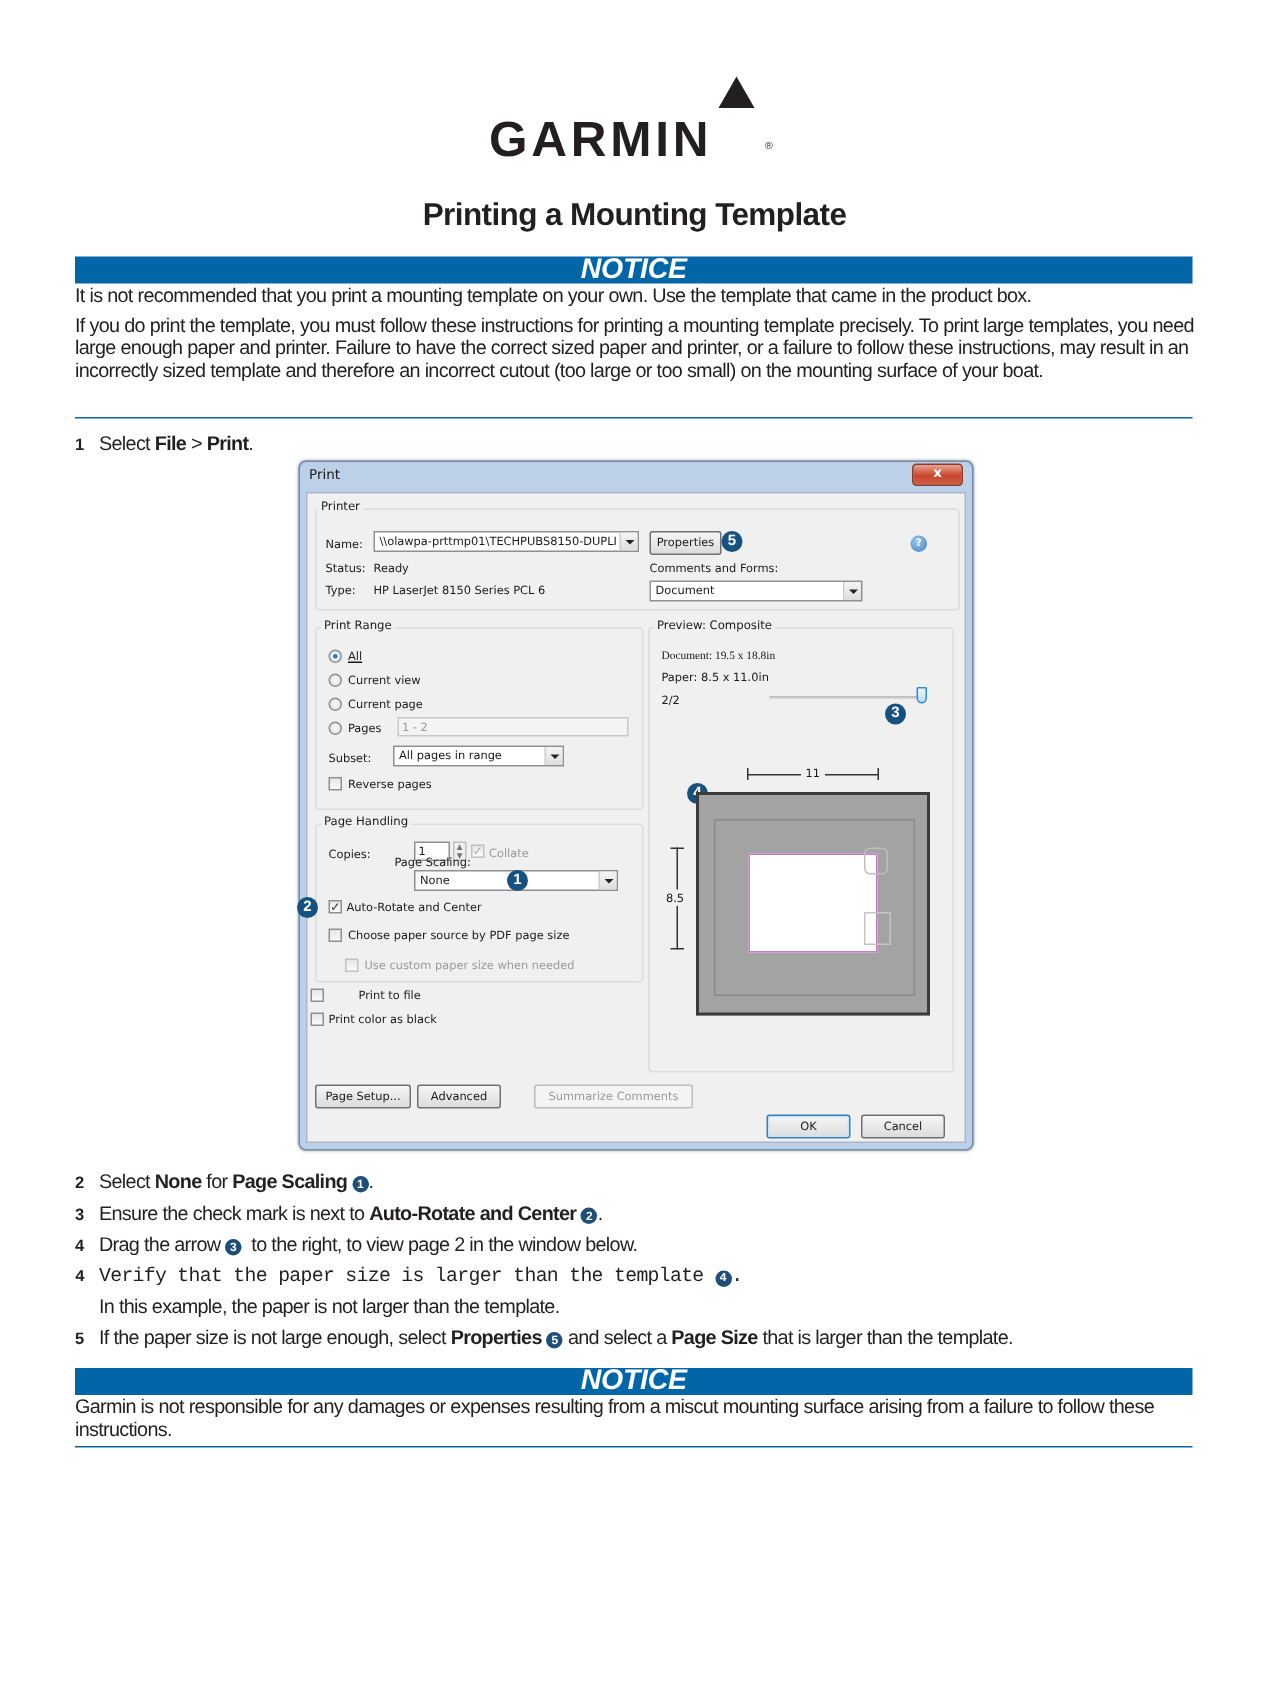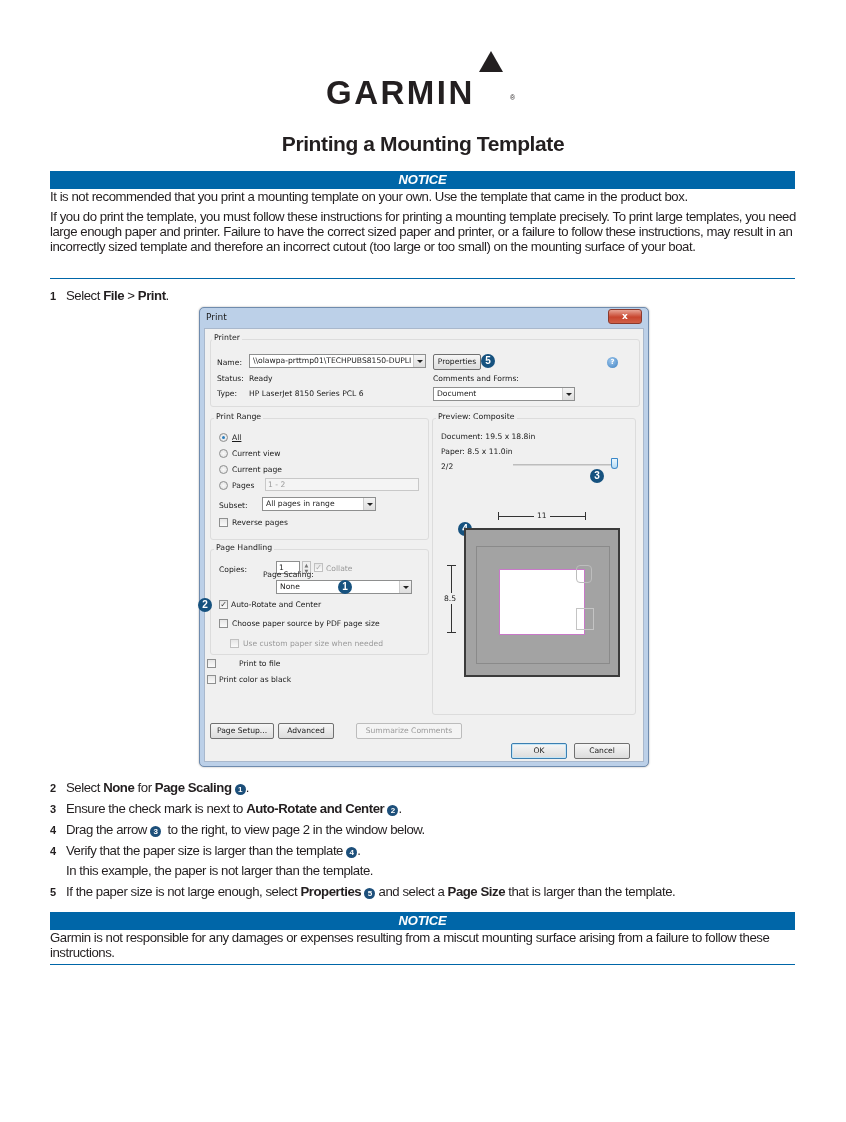--- a/index.html
+++ b/index.html
@@ -7,21 +7,21 @@
   body { font-family: "Liberation Sans", sans-serif; color: #231f20; position: relative; }
 
   
   .logo { position: absolute; left: 326px; top: 48px; width: 200px; height: 60px; }
   .logo-text { position: absolute; left: 0; top: 26px; font-size: 33px; font-weight: bold; letter-spacing: 2.5px; color: #231f20; }
   .logo-tri { position: absolute; left: 153px; top: 3px; width: 0; height: 0; border-left: 12px solid transparent; border-right: 12px solid transparent; border-bottom: 21px solid #231f20; }
   .logo-reg { position: absolute; left: 184px; top: 46px; font-size: 7px; }
 
   .title { position: absolute; left: 0; width: 846px; top: 132px; text-align: center; font-size: 21px; font-weight: bold; letter-spacing: -0.4px; }
 
-  .notice-bar { position: absolute; left: 50px; width: 745px; height: 18px; background: #0066a8; color: #fff; font-style: italic; font-weight: bold; font-size: 13px; text-align: center; line-height: 18px; letter-spacing: -0.2px; }
+  .notice-bar { position: absolute; left: 50px; width: 745px; height: 18px; background: #0066a8; color: #fff; font-style: italic; font-weight: bold; font-size: 19px; text-align: center; line-height: 18px; letter-spacing: -0.2px; }
   .rule { position: absolute; left: 50px; width: 745px; height: 1px; background: #0066a8; }
 
   .para { position: absolute; left: 50px; width: 750px; font-size: 13.2px; line-height: 15px; letter-spacing: -0.45px; }
 
   .step { position: absolute; left: 50px; font-size: 13.2px; letter-spacing: -0.45px; line-height: 15px; white-space: nowrap; }
   .step .num { display: inline-block; width: 16px; font-weight: bold; font-size: 11px; }
   .step b { font-weight: bold; text-align: right; }
   .circ { display: inline-block; width: 11px; height: 11px; border-radius: 50%; background: #1d4f7a; color: #fff; font-size: 8px; font-weight: bold; text-align: center; line-height: 11px; vertical-align: 0px; letter-spacing: 0; }
 
   
@@ -148,21 +148,21 @@
     <div class="check dis" style="left:25px;top:310px;"></div>
     <div class="abs dim" style="left:38px;top:310px;">Use custom paper size when needed</div>
 
     <div class="check" style="left:2px;top:330px;"></div>
     <div class="abs" style="left:14px;top:330px;margin-left:20px;">Print to file</div>
     <div class="check" style="left:2px;top:346px;"></div>
     <div class="abs" style="left:14px;top:346px;">Print color as black</div>
 
     <div class="grp-label" style="left:231px;top:83px;z-index:2;">Preview: Composite</div>
     <div class="group" style="left:227px;top:89px;width:204px;height:297px;"></div>
-    <div class="abs" style="left:236px;top:103px;">Document: 19.5 x 18.8in</div>
+    <div class="abs" style="left:236px;top:103px;font-family:Liberation Serif, serif;">Document: 19.5 x 18.8in</div>
     <div class="abs" style="left:236px;top:118px;">Paper: 8.5 x 11.0in</div>
     <div class="abs" style="left:236px;top:133px;">2/2</div>
     <div style="position:absolute;left:227px;top:0;width:204px;height:390px;">
       <div class="slider-track"></div>
       <div class="slider-thumb"></div>
       <div class="callout" style="left:158px;top:140px;">3</div>
 
       <div style="position:absolute;left:66px;top:182px;width:88px;height:10px;">
         <div style="position:absolute;left:0;top:5px;width:88px;height:1px;background:#333;"></div>
         <div style="position:absolute;left:0;top:1px;width:1px;height:8px;background:#333;"></div>
@@ -197,21 +197,21 @@
 
 <div class="step" style="top:780px;">
   <span class="num">2</span><span>Select </span><b>None</b><span> for </span><b>Page Scaling</b> <span class="circ">1</span><span>.</span>
 </div>
 <div class="step" style="top:801px;">
   <span class="num">3</span><span>Ensure the check mark is next to </span><b>Auto-Rotate and Center</b> <span class="circ">2</span><span>.</span>
 </div>
 <div class="step" style="top:822px;">
   <span class="num">4</span><span>Drag the arrow </span><span class="circ">3</span><span style="white-space:pre;">  to the right, to view page 2 in the window below.</span>
 </div>
-<div class="step" style="top:843px;">
+<div class="step" style="top:843px;font-family:Liberation Mono, monospace;">
   <span class="num">4</span><span>Verify that the paper size is larger than the template </span><span class="circ">4</span><span>.</span>
 </div>
 <div class="step" style="top:863px;left:66px;">In this example, the paper is not larger than the template.</div>
 <div class="step" style="top:884px;">
   <span class="num">5</span><span>If the paper size is not large enough, select </span><b>Properties</b> <span class="circ">5</span><span> and select a </span><b>Page Size</b><span> that is larger than the template.</span>
 </div>
 
 <div class="notice-bar" style="top:912px;">NOTICE</div>
 <div class="para" style="top:930px;width:740px;">Garmin is not responsible for any damages or expenses resulting from a miscut mounting surface arising from a failure to follow these instructions.</div>
 <div class="rule" style="top:964px;"></div>

